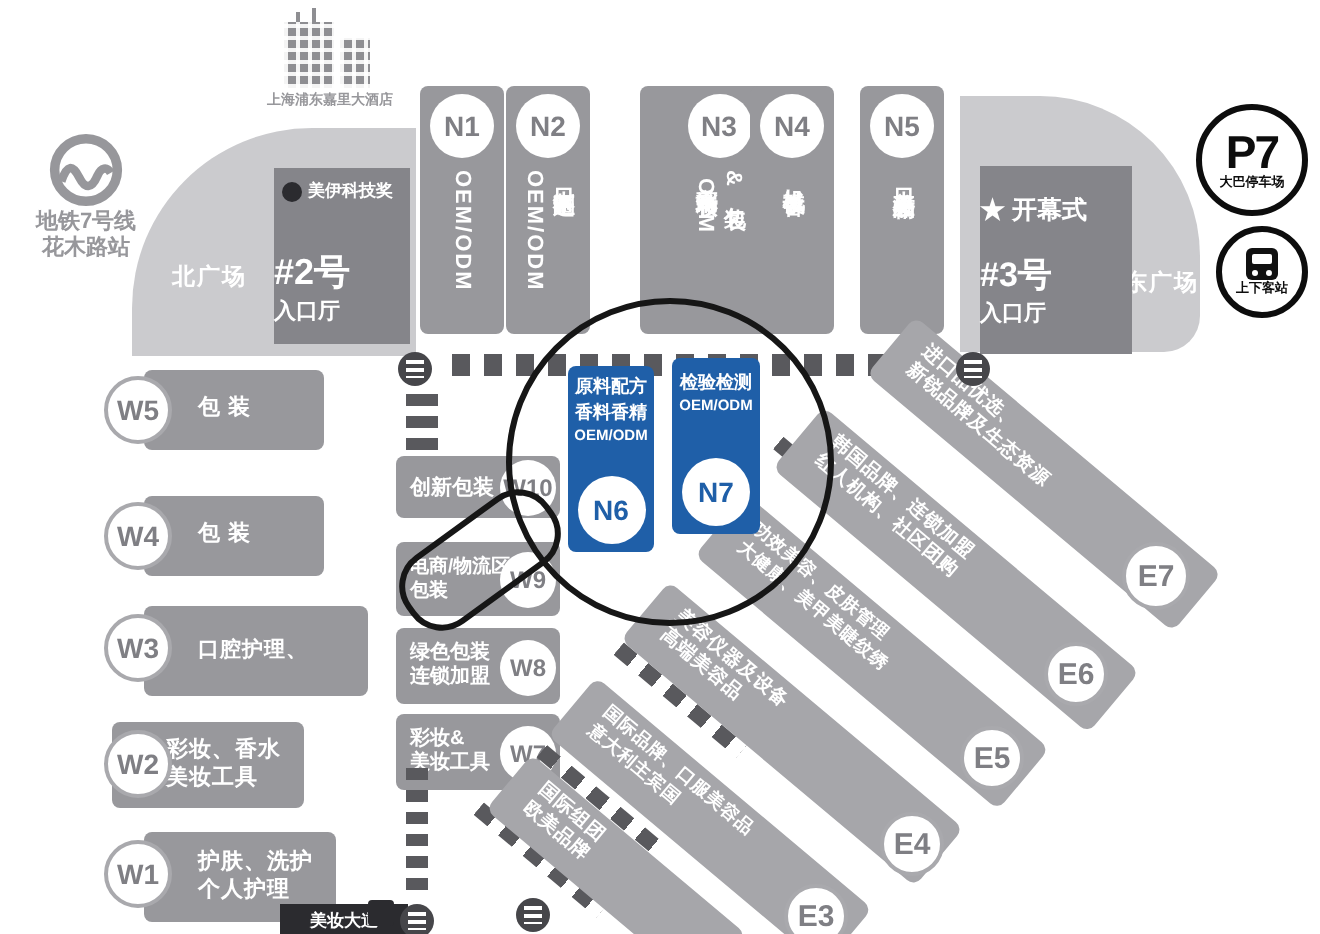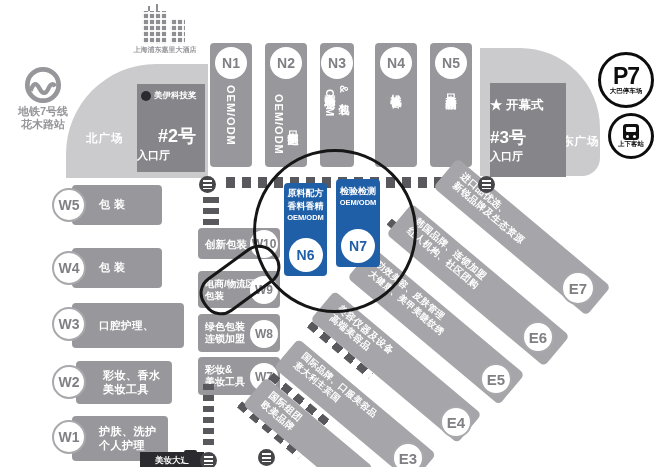--- a/index.html
+++ b/index.html
@@ -73,51 +73,51 @@
     <div class="bldg" style="left:2px;top:3px;width:25px;height:33px;"></div>
     <div class="bldg" style="left:30px;top:11px;width:15px;height:25px;"></div>
   </div>
   <div class="graylabel" style="left:132px;top:45px;width:66px;font-size:7px;">上海浦东嘉里大酒店</div>
 
   <div class="darkbox" style="left:137px;top:84px;width:68px;height:88px;">
     <div style="position:absolute;left:4px;top:6px;display:flex;align-items:center;gap:3px;">
       <span style="width:10px;height:10px;border-radius:50%;background:#2b2b2f;display:inline-block;"></span>
       <span style="font-size:8.5px;font-weight:bold;white-space:nowrap;">美伊科技奖</span>
     </div>
-    <div style="margin-top:40px;font-size:18px;font-weight:bold;padding-left:21px;">#2号</div>
+    <div style="margin-top:40px;font-size:18px;font-weight:bold;">#2号</div>
     <div style="font-size:11px;font-weight:bold;">入口厅</div>
   </div>
 
   <div class="darkbox" style="left:490px;top:83px;width:76px;height:94px;">
     <div style="margin-top:14px;font-size:12.5px;font-weight:bold;white-space:nowrap;">
       <span>★</span>
       <span>开幕式</span>
     </div>
     <div style="margin-top:12px;font-size:17px;font-weight:bold;">#3号</div>
     <div style="font-size:11px;font-weight:bold;">入口厅</div>
   </div>
 
   <div class="bar" style="left:210px;top:43px;width:42px;height:124px;">
     <div class="circle" style="left:50%;transform:translateX(-50%);top:4px;width:32px;height:32px;font-size:14px;">
       <span>N1</span>
       </div>
     <div class="vtext">
         <span>OEM/ODM</span>
       </div>
   </div>
-  <div class="bar" style="left:265px;top:43px;width:42px;height:124px;text-align:center;">
+  <div class="bar" style="left:253px;top:43px;width:42px;height:124px;">
     <div class="circle" style="left:50%;transform:translateX(-50%);top:4px;width:32px;height:32px;font-size:14px;">
       <span>N2</span>
       </div>
     <div class="vtext">
       <span>日本制造区</span>
       <span>OEM/ODM</span>
     </div>
   </div>
-  <div class="bar" style="left:320px;top:43px;width:34px;height:124px;">
+  <div class="bar" style="left:320px;top:43px;width:52px;height:124px;padding-left:27px;">
     <div class="circle" style="left:50%;transform:translateX(-50%);top:4px;width:32px;height:32px;font-size:14px;">
       <span>N3</span>
       </div>
     <div class="vtext">
       <span>&amp;包装</span>
       <span>高端彩妆OEM</span>
     </div>
   </div>
   <div class="bar" style="left:375px;top:43px;width:42px;height:124px;">
     <div class="circle" style="left:50%;transform:translateX(-50%);top:4px;width:32px;height:32px;font-size:14px;">
@@ -180,21 +180,21 @@
 
   <div class="bar" style="left:72px;top:303px;width:112px;height:45px;">
     <div class="wtext" style="font-size:10.5px;">
       <span>口腔护理、</span>
       </div>
     </div>
   <div class="circle ring-thin" style="left:52px;top:307px;width:34px;height:34px;font-size:14px;">
     <span>W3</span>
     </div>
 
-  <div class="bar" style="left:76px;top:361px;width:96px;height:43px;">
+  <div class="bar" style="left:56px;top:361px;width:96px;height:43px;">
     <div class="wtext">
       <span>彩妆、香水</span>
       <span>美妆工具</span>
       </div>
     </div>
   <div class="circle ring-thin" style="left:52px;top:365px;width:34px;height:34px;font-size:14px;">
     <span>W2</span>
     </div>
 
   <div class="bar" style="left:72px;top:416px;width:96px;height:45px;">

